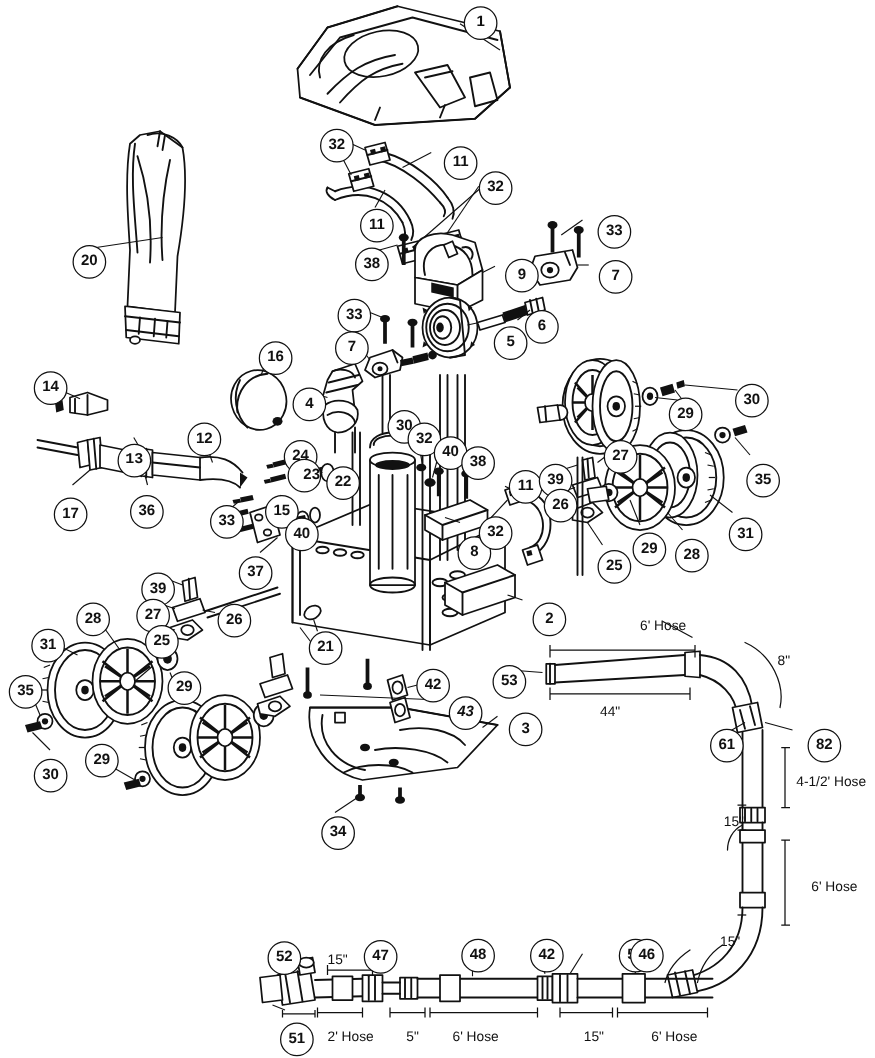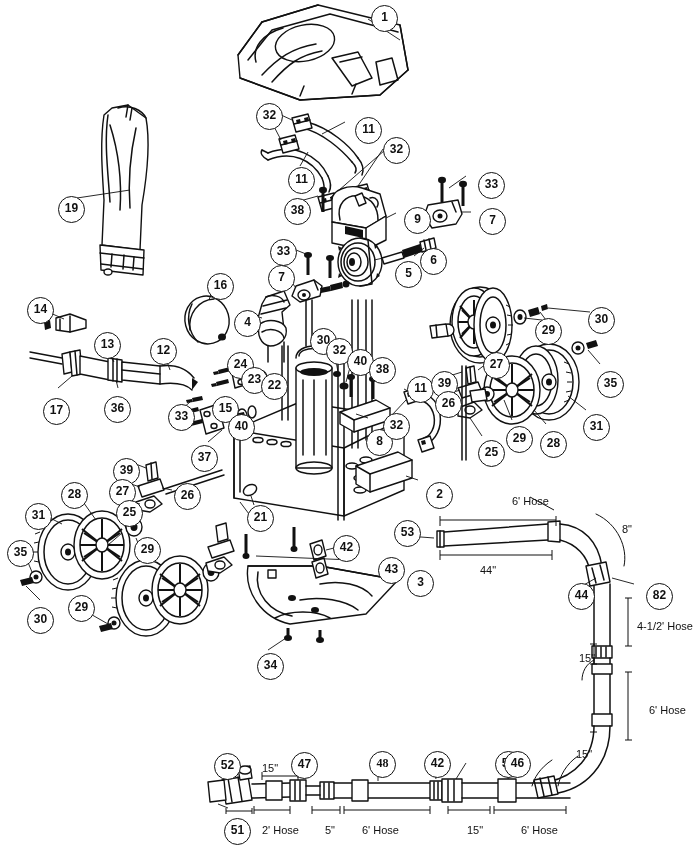--- a/index.html
+++ b/index.html
@@ -721,38 +721,38 @@
   <div id="callout-layer">
       <div class="callout" style="left: 371px; top: 5px;">1</div>
       <div class="callout" style="left: 256px; top: 103px;">32</div>
       <div class="callout" style="left: 355px; top: 117px;">11</div>
       <div class="callout" style="left: 383px; top: 137px;">32</div>
       <div class="callout" style="left: 288px; top: 167px;">11</div>
       <div class="callout" style="left: 478px; top: 172px;">33</div>
       <div class="callout" style="left: 284px; top: 198px;">38</div>
       <div class="callout" style="left: 404px; top: 207px;">9</div>
       <div class="callout" style="left: 479px; top: 208px;">7</div>
-      <div class="callout" style="left: 58px; top: 196px;">19</div>
+      <div class="callout" style="left: 58px; top: 196px;">20</div>
       <div class="callout" style="left: 270px; top: 239px;">33</div>
       <div class="callout" style="left: 268px; top: 265px;">7</div>
       <div class="callout" style="left: 395px; top: 261px;">5</div>
       <div class="callout" style="left: 420px; top: 248px;">6</div>
       <div class="callout" style="left: 207px; top: 273px;">16</div>
       <div class="callout" style="left: 234px; top: 310px;">4</div>
       <div class="callout" style="left: 27px; top: 297px;">14</div>
-      <div class="callout" style="left: 94px; top: 332px;">13</div>
+      <div class="callout" style="left: 94px; top: 355px; font-family: Liberation Mono, monospace;">13</div>
       <div class="callout" style="left: 150px; top: 338px;">12</div>
       <div class="callout" style="left: 43px; top: 398px;">17</div>
       <div class="callout" style="left: 104px; top: 396px;">36</div>
       <div class="callout" style="left: 310px; top: 328px;">30</div>
       <div class="callout" style="left: 326px; top: 338px;">32</div>
       <div class="callout" style="left: 347px; top: 349px;">40</div>
       <div class="callout" style="left: 369px; top: 357px;">38</div>
       <div class="callout" style="left: 227px; top: 352px;">24</div>
-      <div class="callout" style="left: 241px; top: 367px;">23</div>
+      <div class="callout" style="left: 230px; top: 367px; text-align: right;">23</div>
       <div class="callout" style="left: 261px; top: 373px;">22</div>
       <div class="callout" style="left: 212px; top: 396px;">15</div>
       <div class="callout" style="left: 228px; top: 414px;">40</div>
       <div class="callout" style="left: 168px; top: 404px;">33</div>
       <div class="callout" style="left: 191px; top: 445px;">37</div>
       <div class="callout" style="left: 366px; top: 429px;">8</div>
       <div class="callout" style="left: 383px; top: 413px;">32</div>
       <div class="callout" style="left: 407px; top: 376px;">11</div>
       <div class="callout" style="left: 431px; top: 371px;">39</div>
       <div class="callout" style="left: 435px; top: 391px;">26</div>
@@ -769,30 +769,30 @@
       <div class="callout" style="left: 174px; top: 483px;">26</div>
       <div class="callout" style="left: 116px; top: 500px;">25</div>
       <div class="callout" style="left: 61px; top: 482px;">28</div>
       <div class="callout" style="left: 25px; top: 503px;">31</div>
       <div class="callout" style="left: 7px; top: 540px;">35</div>
       <div class="callout" style="left: 134px; top: 537px;">29</div>
       <div class="callout" style="left: 27px; top: 607px;">30</div>
       <div class="callout" style="left: 68px; top: 595px;">29</div>
       <div class="callout" style="left: 247px; top: 505px;">21</div>
       <div class="callout" style="left: 426px; top: 482px;">2</div>
-      <div class="callout" style="left: 394px; top: 520px;">53</div>
+      <div class="callout" style="left: 394px; top: 532px;">53</div>
       <div class="callout" style="left: 333px; top: 535px;">42</div>
-      <div class="callout" style="left: 378px; top: 557px;">43</div>
+      <div class="callout" style="left: 359px; top: 557px; font-style: italic;">43</div>
       <div class="callout" style="left: 407px; top: 570px;">3</div>
       <div class="callout" style="left: 257px; top: 653px;">34</div>
-      <div class="callout" style="left: 568px; top: 583px;">44</div>
+      <div class="callout" style="left: 568px; top: 583px;">61</div>
       <div class="callout" style="left: 646px; top: 583px;">82</div>
       <div class="callout" style="left: 214px; top: 753px;">52</div>
       <div class="callout" style="left: 291px; top: 752px;">47</div>
-      <div class="callout" style="left: 369px; top: 751px; font-family: Liberation Serif, serif;">48</div>
+      <div class="callout" style="left: 369px; top: 751px;">48</div>
       <div class="callout" style="left: 424px; top: 751px;">42</div>
       <div class="callout" style="left: 459px; top: 751px; margin-left: 36px;">50</div>
       <div class="callout" style="left: 504px; top: 751px;">46</div>
       <div class="callout" style="left: 224px; top: 818px;">51</div>
     </div>
 
   <div id="label-layer">
       <div class="lbl" style="left: 512px; top: 495px;">6' Hose</div>
       <div class="lbl" style="left: 480px; top: 564px;">44"</div>
       <div class="lbl" style="left: 622px; top: 523px;">8"</div>

